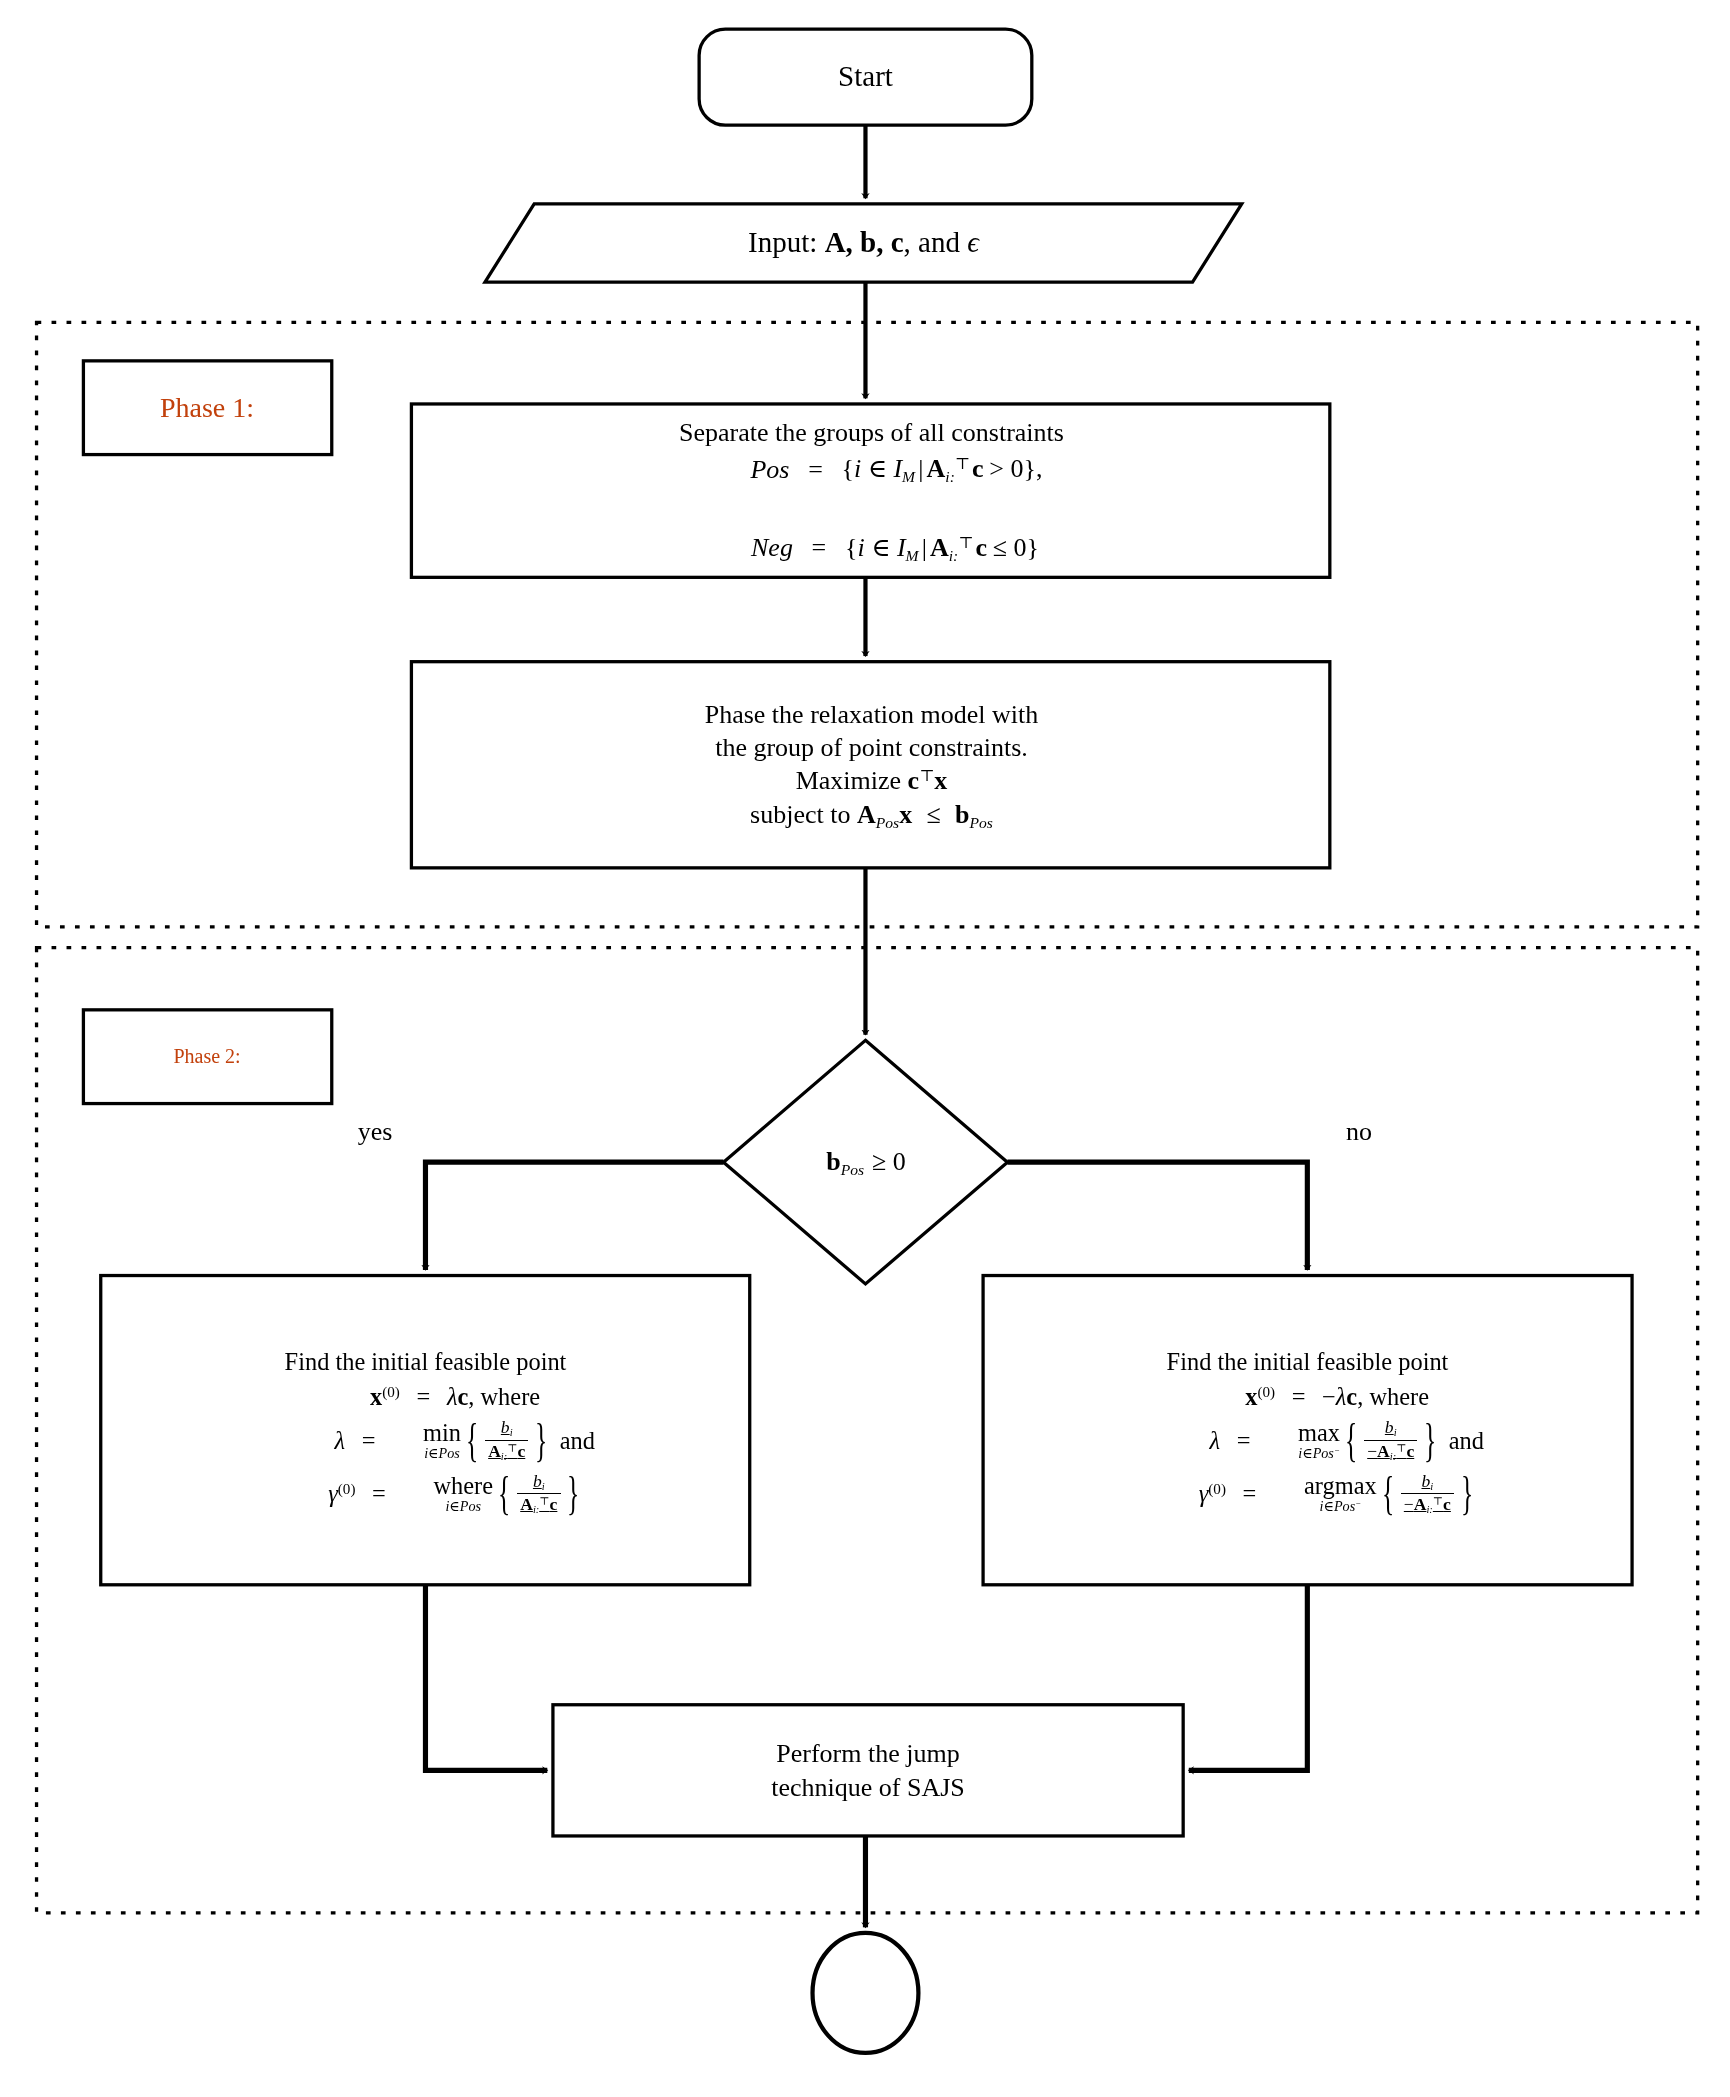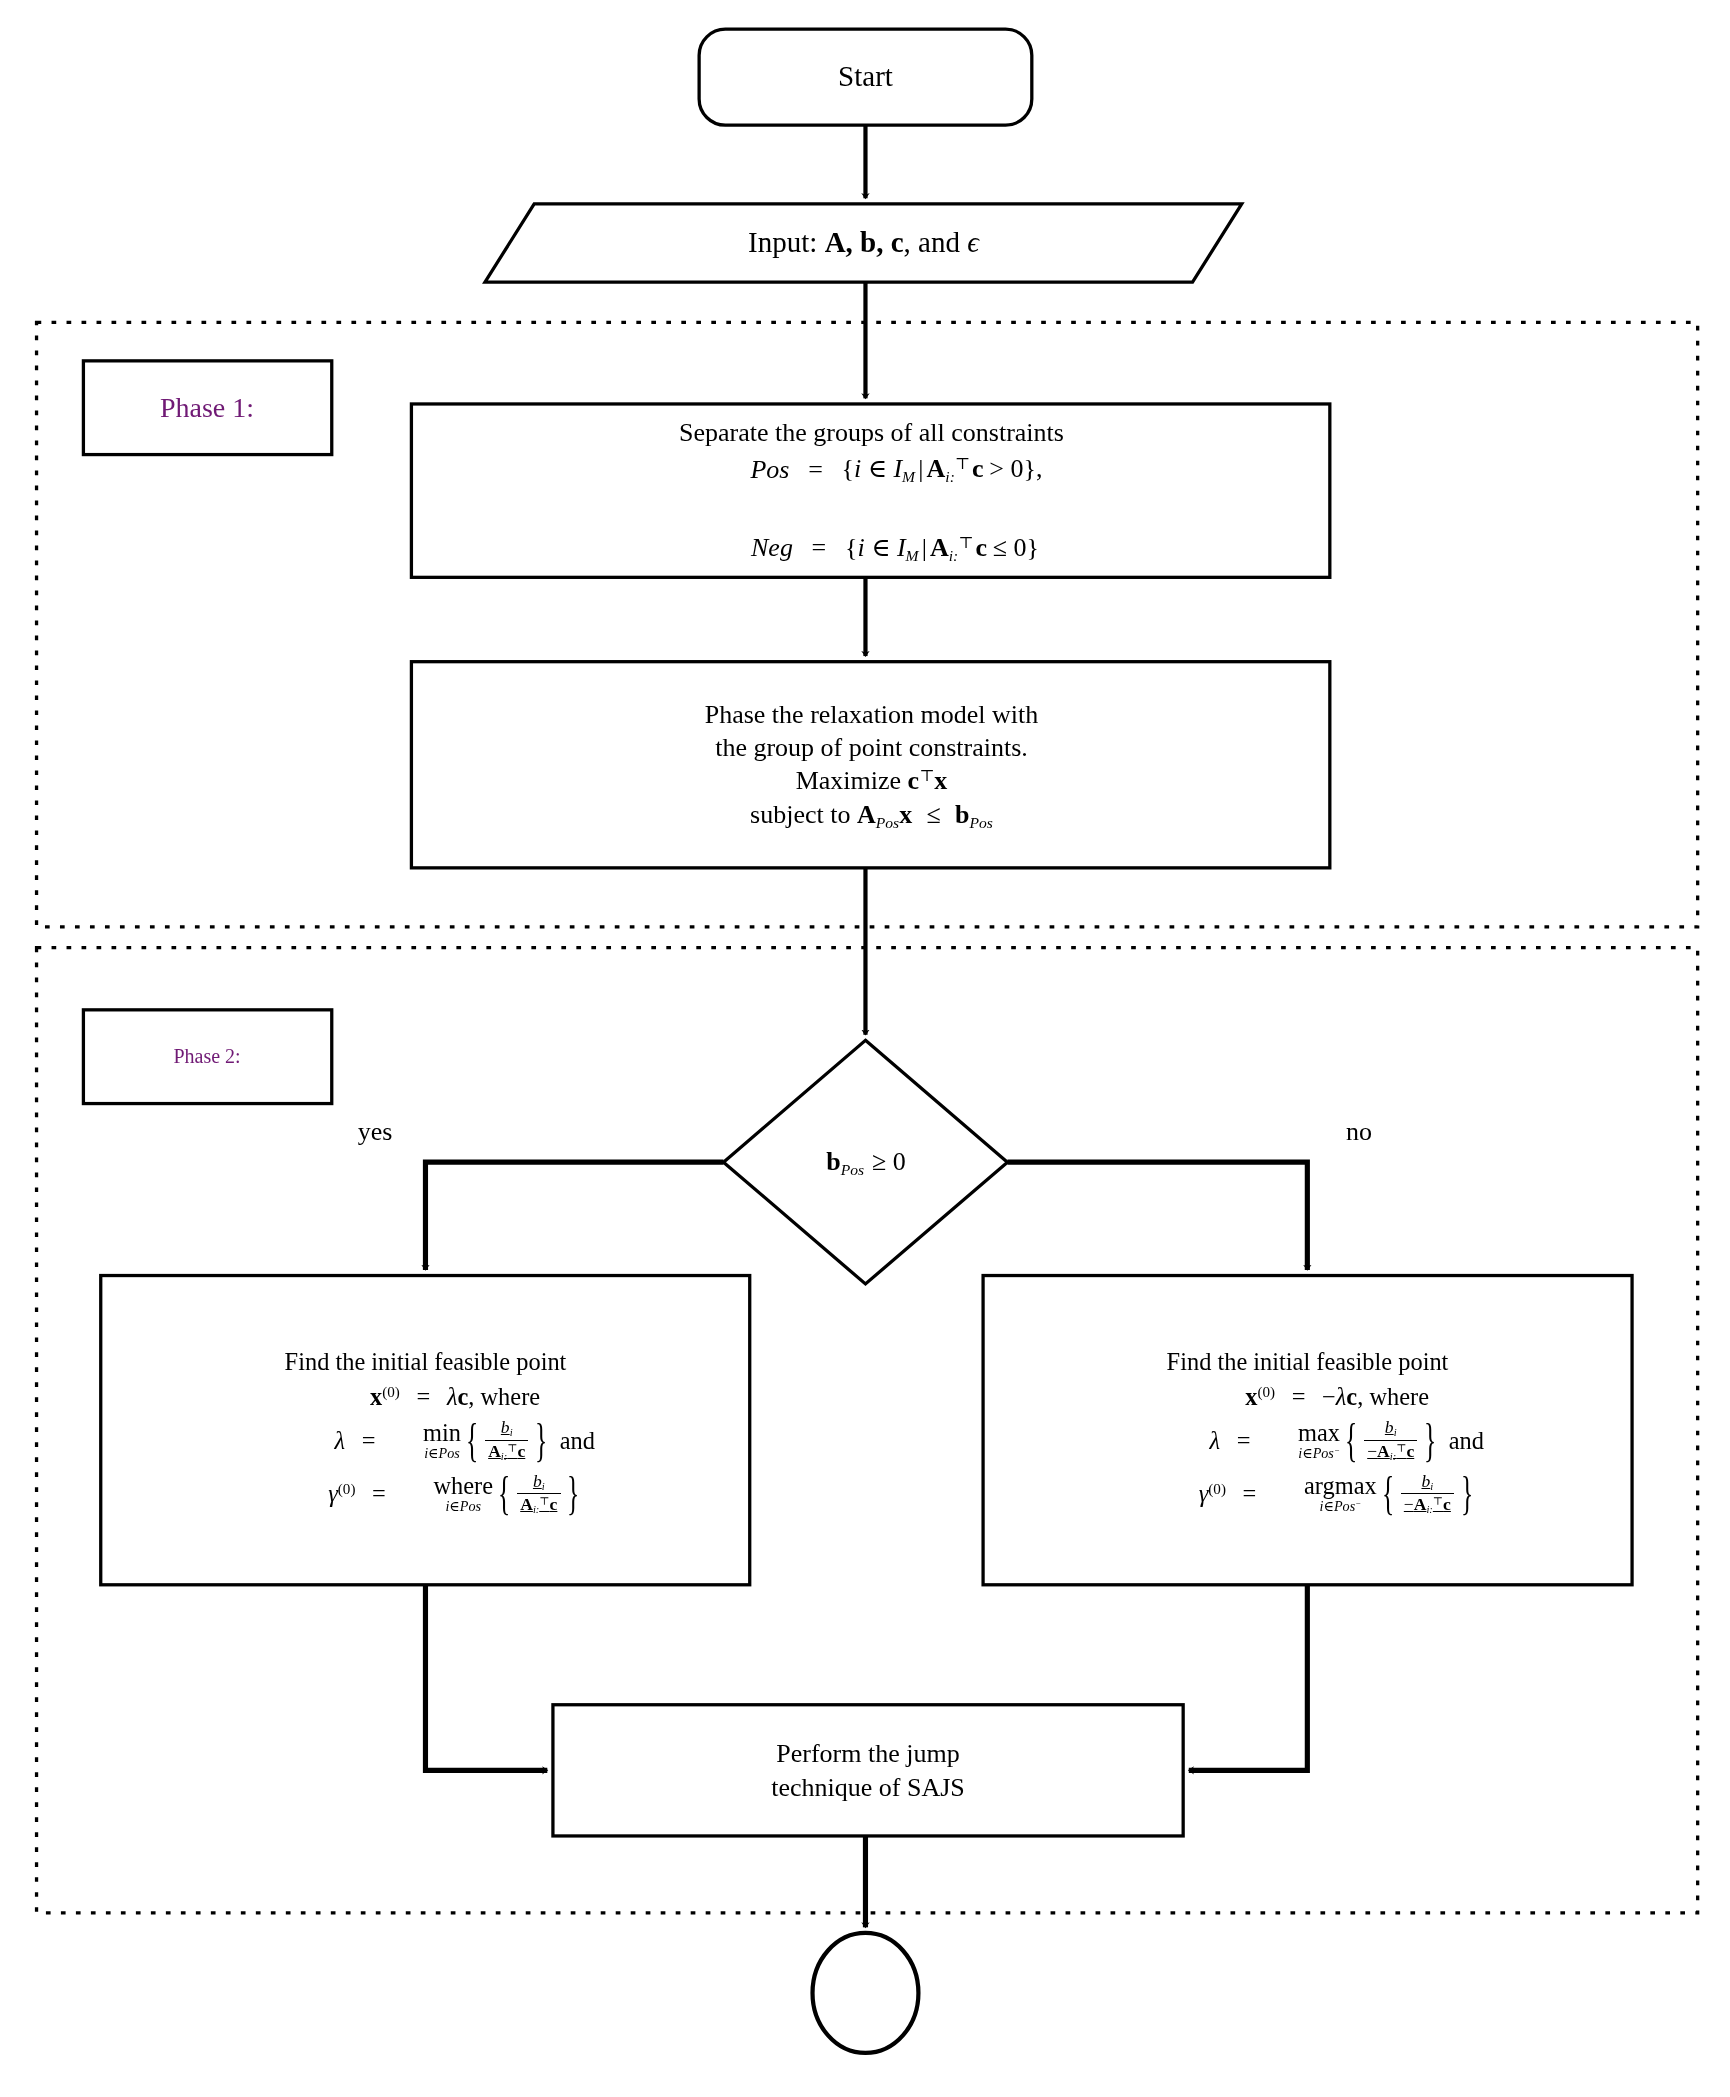--- a/index.html
+++ b/index.html
@@ -25,21 +25,21 @@
   .oplim .op{display:block;}
   .oplim .lim{display:block;font-size:0.58em;font-style:italic;margin-top:0.04em;}
   
   .frac{display:inline-flex;flex-direction:column;align-items:center;justify-content:center;
         vertical-align:middle;line-height:1.08;font-size:0.72em;margin:0 .10em;text-decoration:underline;}
   .frac .num{display:block;padding:0 .18em .04em;}
   .frac .den{display:block;border-top:1.4px solid #000;padding:.06em .18em 0;}
   .brc{display:inline-block;font-size:1.9em;line-height:0.55;vertical-align:middle;
         transform:scaleX(.55);transform-origin:center;}
   .brcwrap{display:inline-flex;align-items:center;margin-left:31px;}
-  .phase-label{position:absolute;display:flex;align-items:center;justify-content:center;color:#701a75;border-radius:20px;}
+  .phase-label{position:absolute;display:flex;align-items:center;justify-content:center;color:#c2410c;border-radius:20px;}
 </style>
 </head>
 <body>
 
 <div id="page">
 
   <svg class="layer" viewBox="0 0 3692 4475">
     <defs>
       <marker id="arw" markerWidth="26" markerHeight="26" refX="11" refY="9" orient="auto" markerUnits="userSpaceOnUse">
         <path d="M0,0 L13,9 L0,18 L4,9 Z" fill="#000"></path>

